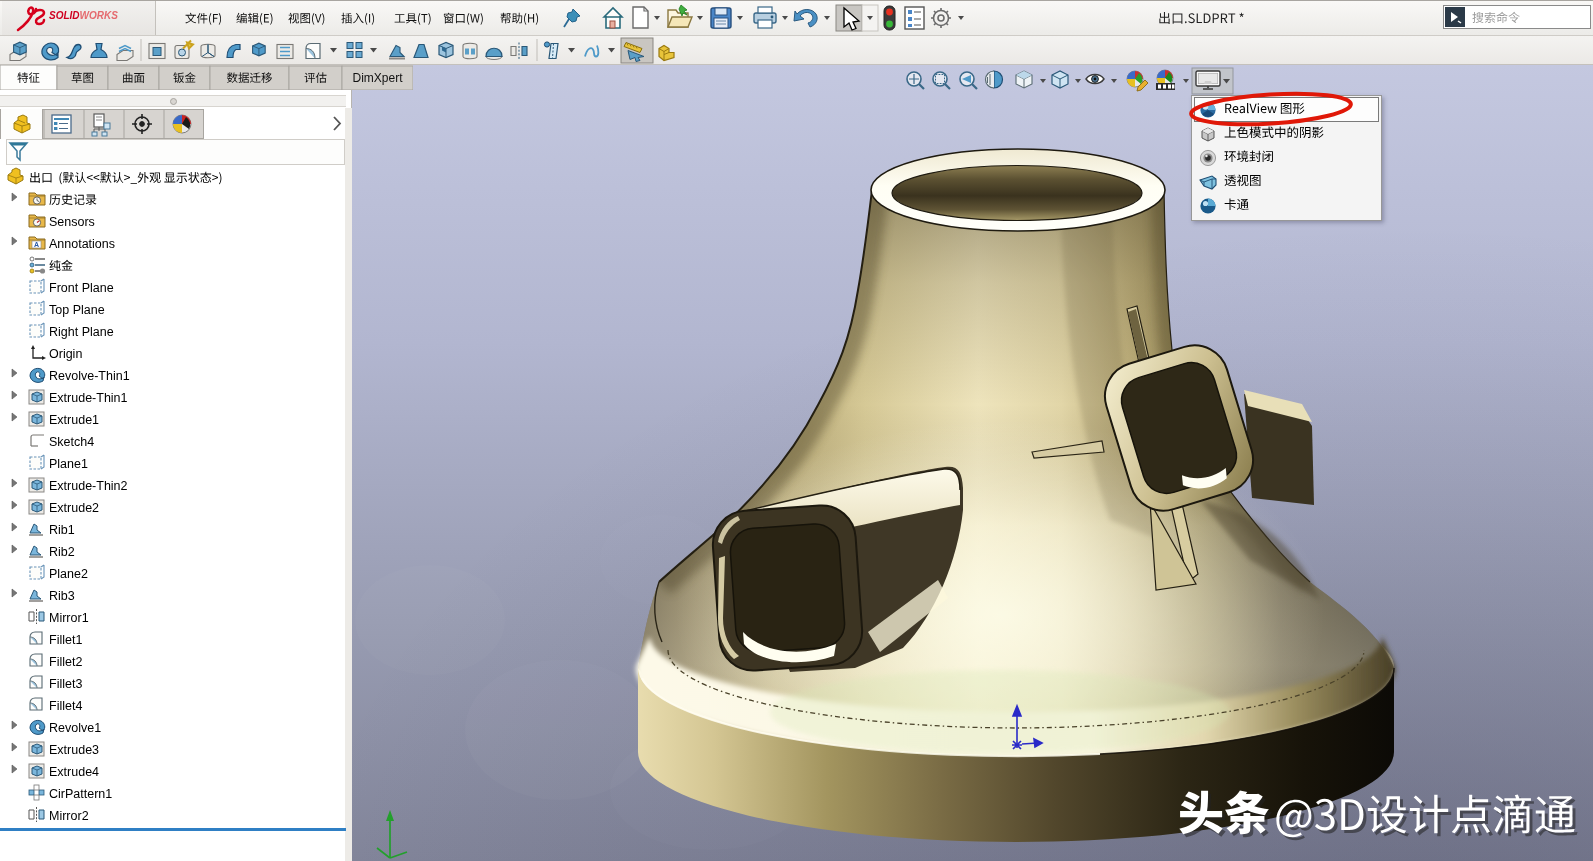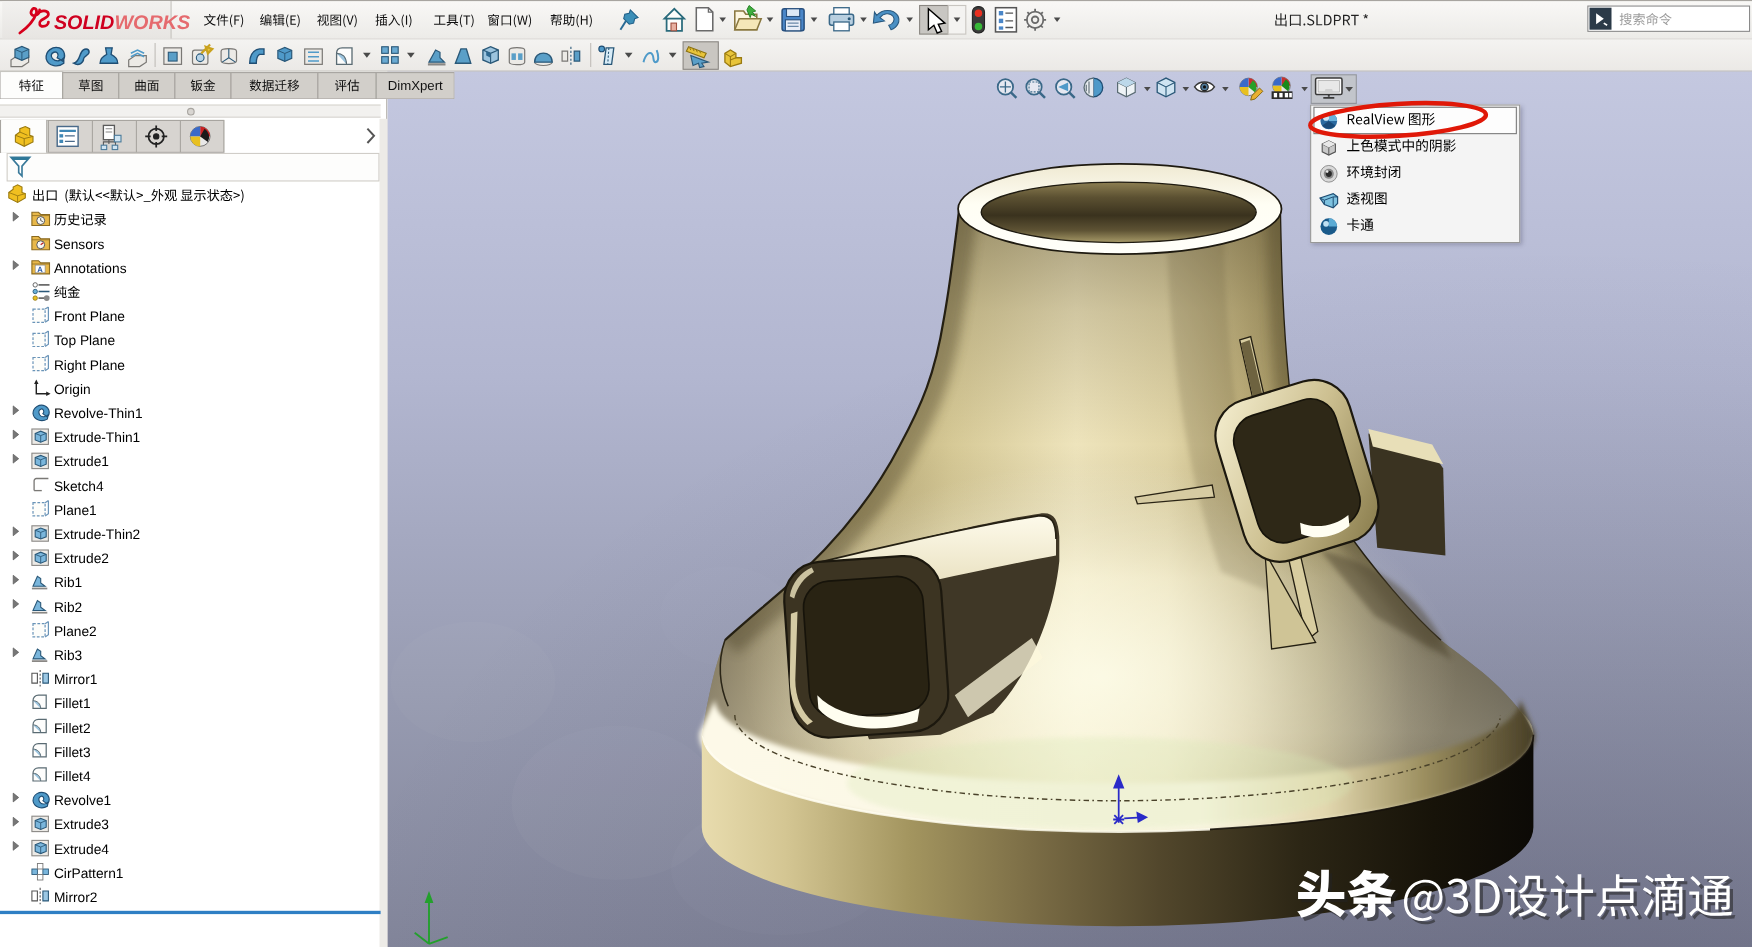--- a/index.html
+++ b/index.html
@@ -176,21 +176,21 @@
       </g>
 </svg>
 <div class="abs" style="left:0;top:0;width:1593px;height:36px;background:linear-gradient(#f9f8f6,#ecebe8);border-bottom:1px solid #cfccc7;border-top:1px solid #a8a5a0"></div>
 <div class="abs" style="left:2px;top:1px;width:154px;height:34px;background:linear-gradient(#f2f1ef,#e7e5e2);border-right:1px solid #c4c1bc"></div>
 <svg class="abs" style="left:16px;top:3px" width="32" height="30" viewBox="0 0 32 30">
 <g fill="none" stroke="#d6001c" stroke-linecap="round">
 <path d="M2,27 C9,22 15,15 17,9 C18,5 15,3 13,6 C11,9 13,12 16,11 C19,10 20,8 20,6" stroke-width="2.5"></path>
 <path d="M20,8 C24,6 28,7 28,10 C28,13 23,14 21,16 C19,18 20,21 23,21 C26,21 28,19 28,17" stroke-width="2.5"></path>
 </g>
     </svg>
-<div class="abs" style="left:49px;top:10px;font-family:'Liberation Sans';font-style:italic;font-weight:bold;font-size:18px;letter-spacing:0px"><span style="color:#cf0020">SOLID</span><span style="color:#e56a6e">WORKS</span></div>
+<div class="abs" style="left:49px;top:10px;font-family:'Liberation Sans';font-style:italic;font-weight:bold;font-size:10px;letter-spacing:0px"><span style="color:#cf0020">SOLID</span><span style="color:#e56a6e">WORKS</span></div>
 <svg class="abs" style="left:0;top:0" width="800" height="36" viewBox="0 0 800 36">
 <path transform="translate(185.0,22.5)" fill="#111" d="M4.8645 -9.4645C5.2095 -8.901 5.5775 -8.1305 5.7155 -7.659L6.67 -7.9695C6.5089999999999995 -8.441 6.1065 -9.1885 5.7615 -9.740499999999999ZM0.575 -7.636V-6.785H2.3689999999999998C3.0475 -5.037 3.956 -3.5305 5.1405 -2.3C3.8754999999999997 -1.242 2.323 -0.45999999999999996 0.414 0.0805C0.5865 0.2875 0.8624999999999999 0.69 0.9545 0.897C2.875 0.276 4.4735 -0.552 5.773 -1.679C7.0725 -0.529 8.6365 0.322 10.522499999999999 0.8395C10.672 0.598 10.924999999999999 0.22999999999999998 11.1205 0.046C9.2805 -0.414 7.7165 -1.2305 6.4399999999999995 -2.3115C7.6015 -3.496 8.487 -4.968 9.154 -6.785H10.971V-7.636ZM5.796 -2.9095C4.715 -4.002 3.864 -5.313 3.266 -6.785H8.176499999999999C7.6015 -5.2325 6.808 -3.956 5.796 -2.9095Z M15.1455 -3.9215V-3.082H18.445999999999998V0.9199999999999999H19.3085V-3.082H22.4595V-3.9215H19.3085V-6.463H21.9535V-7.3025H19.3085V-9.522H18.445999999999998V-7.3025H16.905C17.0545 -7.82 17.181 -8.372 17.296 -8.9125L16.468 -9.084999999999999C16.2035 -7.5785 15.720500000000001 -6.095 15.0535 -5.1405C15.2605 -5.037 15.628499999999999 -4.83 15.7895 -4.7035C16.1 -5.1865 16.3875 -5.796 16.628999999999998 -6.463H18.445999999999998V-3.9215ZM14.582 -9.613999999999999C13.961 -7.8774999999999995 12.949 -6.1525 11.868 -5.0255C12.0175 -4.83 12.2705 -4.3815 12.3625 -4.1745C12.7305 -4.5655 13.0755 -5.0255 13.4205 -5.52V0.897H14.2485V-6.8655C14.6855 -7.6705 15.0765 -8.5215 15.3985 -9.3725Z M25.7485 2.254 26.3925 1.9665C25.4035 0.3335 24.932 -1.6215 24.932 -3.5765C24.932 -5.52 25.4035 -7.4635 26.3925 -9.108L25.7485 -9.407C24.6905 -7.6819999999999995 24.058 -5.8305 24.058 -3.5765C24.058 -1.311 24.6905 0.5405 25.7485 2.254Z M28.0485 0.0H29.1065V-3.7835H32.3265V-4.6805H29.1065V-7.5325H32.9015V-8.429499999999999H28.0485Z M34.3735 2.254C35.4315 0.5405 36.064 -1.311 36.064 -3.5765C36.064 -5.8305 35.4315 -7.6819999999999995 34.3735 -9.407L33.717999999999996 -9.108C34.707 -7.4635 35.201499999999996 -5.52 35.201499999999996 -3.5765C35.201499999999996 -1.6215 34.707 0.3335 33.717999999999996 1.9665Z"></path>
 <path transform="translate(236.0,22.5)" fill="#111" d="M0.45999999999999996 -0.621 0.667 0.1725C1.6099999999999999 -0.207 2.8175 -0.7015 3.979 -1.1844999999999999L3.818 -1.8745C2.5645 -1.3915 1.311 -0.9085 0.45999999999999996 -0.621ZM0.7015 -4.8645C0.8624999999999999 -4.945 1.127 -5.0024999999999995 2.3575 -5.175C1.9204999999999999 -4.439 1.518 -3.8525 1.334 -3.634C1.0005 -3.197 0.759 -2.898 0.5175 -2.852C0.6095 -2.645 0.736 -2.254 0.782 -2.093C1.0005 -2.231 1.357 -2.346 3.8985 -2.9325C3.864 -3.1165 3.8295 -3.427 3.8409999999999997 -3.6454999999999997L1.9204999999999999 -3.243C2.737 -4.301 3.5305 -5.5889999999999995 4.186 -6.8655L3.4845 -7.268C3.289 -6.8195 3.0475 -6.3709999999999996 2.8175 -5.9455L1.5295 -5.8075C2.185 -6.8195 2.8289999999999997 -8.119 3.3005 -9.3725L2.4725 -9.66C2.0585 -8.2685 1.288 -6.7505 1.0465 -6.3709999999999996C0.8165 -5.9799999999999995 0.6325 -5.704 0.437 -5.6465C0.529 -5.4395 0.6555 -5.037 0.7015 -4.8645ZM7.176 -4.025V-2.323H6.2215V-4.025ZM7.7625 -4.025H8.579V-2.323H7.7625ZM5.5315 -4.7379999999999995V0.828H6.2215V-1.6445H7.176V0.5405H7.7625V-1.6445H8.579V0.529H9.1655V-1.6445H10.0165V0.0805C10.0165 0.161 9.982 0.184 9.9015 0.1955C9.821 0.1955 9.613999999999999 0.1955 9.361 0.184C9.453 0.368 9.5335 0.644 9.5565 0.8395C9.9705 0.8395 10.235 0.8165 10.442 0.713C10.649 0.598 10.695 0.40249999999999997 10.695 0.092V-4.7495L10.0165 -4.7379999999999995ZM9.1655 -4.025H10.0165V-2.323H9.1655ZM6.9575 -9.499C7.1415 -9.177 7.3255 -8.763 7.452 -8.418H4.761V-5.9225C4.761 -4.1514999999999995 4.6575 -1.5985 3.6109999999999998 0.2415C3.7835 0.322 4.14 0.575 4.278 0.7245C5.3475 -1.1385 5.543 -3.8525 5.5545 -5.727H10.58V-8.418H8.3835C8.2455 -8.7975 8.0155 -9.3265 7.7625 -9.729ZM5.5545 -7.6819999999999995H9.775V-6.4515H5.5545Z M17.8365 -8.6365H20.9185V-7.475H17.8365ZM17.043 -9.292V-6.8309999999999995H21.758V-9.292ZM12.4315 -3.818C12.5235 -3.91 12.868500000000001 -3.979 13.2595 -3.979H14.306000000000001V-2.323L11.96 -1.9204999999999999L12.144 -1.081L14.306000000000001 -1.518V0.874H15.099499999999999V-1.679L16.4105 -1.9435L16.3645 -2.691L15.099499999999999 -2.461V-3.979H16.1575V-4.761H15.099499999999999V-6.532H14.306000000000001V-4.761H13.202C13.524000000000001 -5.5545 13.846 -6.4975 14.122 -7.475H16.238V-8.302999999999999H14.3405C14.432500000000001 -8.693999999999999 14.5245 -9.0965 14.5935 -9.4875L13.754 -9.66C13.6965 -9.2115 13.6045 -8.7515 13.501 -8.302999999999999H12.0405V-7.475H13.3055C13.064 -6.555 12.8225 -5.796 12.7075 -5.5085C12.512 -5.0024999999999995 12.3625 -4.6345 12.167 -4.577C12.259 -4.37 12.3855 -3.979 12.4315 -3.818ZM20.872500000000002 -5.428V-4.439H17.939999999999998V-5.428ZM16.1 -0.874 16.238 -0.092 20.872500000000002 -0.45999999999999996V0.9199999999999999H21.677500000000002V-0.529L22.5285 -0.598L22.54 -1.3225L21.677500000000002 -1.265V-5.428H22.4595V-6.1525H16.3645V-5.428H17.1465V-0.943ZM20.872500000000002 -3.7835V-2.783H17.939999999999998V-3.7835ZM20.872500000000002 -2.1275V-1.2075L17.939999999999998 -0.989V-2.1275Z M25.7485 2.254 26.3925 1.9665C25.4035 0.3335 24.932 -1.6215 24.932 -3.5765C24.932 -5.52 25.4035 -7.4635 26.3925 -9.108L25.7485 -9.407C24.6905 -7.6819999999999995 24.058 -5.8305 24.058 -3.5765C24.058 -1.311 24.6905 0.5405 25.7485 2.254Z M28.0485 0.0H33.028V-0.9085H29.1065V-3.979H32.3035V-4.8875H29.1065V-7.5325H32.9015V-8.429499999999999H28.0485Z M34.799 2.254C35.857 0.5405 36.4895 -1.311 36.4895 -3.5765C36.4895 -5.8305 35.857 -7.6819999999999995 34.799 -9.407L34.143499999999996 -9.108C35.1325 -7.4635 35.626999999999995 -5.52 35.626999999999995 -3.5765C35.626999999999995 -1.6215 35.1325 0.3335 34.143499999999996 1.9665Z"></path>
 <path transform="translate(288.0,22.5)" fill="#111" d="M5.175 -9.0965V-2.9785H6.0145V-8.3375H9.568V-2.9785H10.4305V-9.0965ZM1.771 -9.246C2.185 -8.7975 2.6335 -8.165 2.8405 -7.7395L3.542 -8.1995C3.335 -8.602 2.875 -9.2 2.4265 -9.637ZM7.3255 -7.4635V-5.221C7.3255 -3.4154999999999998 6.9805 -1.219 4.071 0.2875C4.2435 0.4255 4.5195 0.7474999999999999 4.623 0.9315C6.348 0.023 7.2565 -1.2075 7.7165 -2.461V-0.22999999999999998C7.7165 0.5405 8.027 0.7474999999999999 8.809 0.7474999999999999H9.8555C10.856 0.7474999999999999 10.9825 0.276 11.0975 -1.5295C10.879 -1.587 10.5915 -1.702 10.373 -1.8745C10.327 -0.2185 10.269499999999999 0.092 9.866999999999999 0.092H8.9355C8.6135 0.092 8.5215 0.0 8.5215 -0.322V-3.174H7.935C8.1075 -3.8754999999999997 8.1535 -4.5655 8.1535 -5.1979999999999995V-7.4635ZM0.7245 -7.6819999999999995V-6.8885H3.5075C2.8405 -5.428 1.633 -3.9905 0.4485 -3.1854999999999998C0.575 -3.0244999999999997 0.782 -2.5875 0.851 -2.346C1.2994999999999999 -2.6795 1.748 -3.0935 2.185 -3.565V0.9085H3.0015V-4.048C3.404 -3.5305 3.8985 -2.875 4.1285 -2.5185L4.6805 -3.2085C4.462 -3.4615 3.657 -4.3815 3.2199999999999998 -4.853C3.772 -5.635 4.2435 -6.5089999999999995 4.5655 -7.406L4.1055 -7.7165L3.9445 -7.6819999999999995Z M15.8125 -3.2085C16.7325 -3.013 17.9055 -2.6105 18.549500000000002 -2.2885L18.906 -2.875C18.262 -3.174 17.1005 -3.5535 16.180500000000002 -3.7375ZM14.6625 -1.748C16.2495 -1.5525 18.239 -1.0925 19.343 -0.7015L19.7225 -1.3455C18.607 -1.7135 16.6175 -2.162 15.065 -2.3345ZM12.466 -9.154V0.9199999999999999H13.294V0.437H21.183V0.9199999999999999H22.0455V-9.154ZM13.294 -0.3335V-8.372H21.183V-0.3335ZM16.261 -8.142C15.686 -7.199 14.697 -6.302 13.708 -5.7155C13.892 -5.6005 14.190999999999999 -5.336 14.317499999999999 -5.1979999999999995C14.6625 -5.428 15.019 -5.704 15.375499999999999 -6.0145C15.720500000000001 -5.6465 16.146 -5.3015 16.606 -4.991C15.628499999999999 -4.531 14.5245 -4.186 13.501 -3.979C13.650500000000001 -3.818 13.8345 -3.4845 13.915 -3.2775C15.042 -3.542 16.2495 -3.9675 17.342 -4.554C18.2965 -4.0365 19.389 -3.6454999999999997 20.4815 -3.404C20.585 -3.6109999999999998 20.8035 -3.91 20.9645 -4.0595C19.9525 -4.2435 18.9405 -4.554 18.0435 -4.968C18.906 -5.5315 19.630499999999998 -6.187 20.113500000000002 -6.969L19.619 -7.2565L19.4925 -7.2219999999999995H16.514C16.6865 -7.4405 16.8475 -7.659 16.985500000000002 -7.889ZM15.847 -6.4745 15.9275 -6.555H18.906C18.492 -6.1065 17.939999999999998 -5.704 17.319 -5.3475C16.7325 -5.681 16.2265 -6.0605 15.847 -6.4745Z M25.7485 2.254 26.3925 1.9665C25.4035 0.3335 24.932 -1.6215 24.932 -3.5765C24.932 -5.52 25.4035 -7.4635 26.3925 -9.108L25.7485 -9.407C24.6905 -7.6819999999999995 24.058 -5.8305 24.058 -3.5765C24.058 -1.311 24.6905 0.5405 25.7485 2.254Z M29.5895 0.0H30.82L33.4995 -8.429499999999999H32.4185L31.061500000000002 -3.864C30.774 -2.875 30.567 -2.07 30.245 -1.081H30.199C29.8885 -2.07 29.67 -2.875 29.3825 -3.864L28.014 -8.429499999999999H26.898500000000002Z M34.638 2.254C35.696 0.5405 36.3285 -1.311 36.3285 -3.5765C36.3285 -5.8305 35.696 -7.6819999999999995 34.638 -9.407L33.982499999999995 -9.108C34.9715 -7.4635 35.465999999999994 -5.52 35.465999999999994 -3.5765C35.465999999999994 -1.6215 34.9715 0.3335 33.982499999999995 1.9665Z"></path>
 <path transform="translate(341.0,22.5)" fill="#111" d="M8.418 -2.7944999999999998V-2.0585H9.740499999999999V-0.437H7.9695V-6.164H10.924999999999999V-6.946H7.9695V-8.4065C8.855 -8.533 9.6945 -8.6825 10.3385 -8.8895L9.89 -9.5795C8.6595 -9.1885 6.417 -8.947 4.6114999999999995 -8.8435C4.7035 -8.6595 4.8069999999999995 -8.349 4.8415 -8.1535C5.5775 -8.176499999999999 6.3825 -8.234 7.176 -8.3145V-6.946H4.2205V-6.164H7.176V-0.437H5.3015V-2.047H6.6815V-2.783H5.3015V-4.1975C5.7844999999999995 -4.324 6.2905 -4.485 6.716 -4.6575L6.2905 -5.3705C5.842 -5.129 5.129 -4.876 4.5424999999999995 -4.7035V0.9085H5.3015V0.345H9.740499999999999V0.9315H10.534V-4.9795H8.4065V-4.232H9.740499999999999V-2.7944999999999998ZM1.8399999999999999 -9.66V-7.337H0.621V-6.532H1.8399999999999999V-3.9215L0.4255 -3.542L0.6325 -2.7025L1.8399999999999999 -3.0705V-0.092C1.8399999999999999 0.046 1.8054999999999999 0.0805 1.679 0.0805C1.564 0.0805 1.219 0.092 0.828 0.0805C0.943 0.3105 1.0465 0.667 1.081 0.874C1.679 0.874 2.07 0.851 2.3345 0.713C2.5875 0.5865 2.6795 0.345 2.6795 -0.092V-3.3235L3.933 -3.7145L3.8409999999999997 -4.4965L2.6795 -4.163V-6.532H3.7835V-7.337H2.6795V-9.66Z M14.8925 -8.6825C15.651499999999999 -8.1535 16.238 -7.5095 16.744 -6.7965C15.996500000000001 -3.519 14.559000000000001 -1.1844999999999999 11.9715 0.1495C12.2015 0.3105 12.604 0.667 12.765 0.8395C15.099499999999999 -0.5175 16.5715 -2.6335 17.4455 -5.6465C18.7105 -3.3235 19.527 -0.667 22.1605 0.8049999999999999C22.2065 0.529 22.436500000000002 0.069 22.586 -0.1725C18.7565 -2.461 19.1015 -6.785 15.4215 -9.4185Z M25.7485 2.254 26.3925 1.9665C25.4035 0.3335 24.932 -1.6215 24.932 -3.5765C24.932 -5.52 25.4035 -7.4635 26.3925 -9.108L25.7485 -9.407C24.6905 -7.6819999999999995 24.058 -5.8305 24.058 -3.5765C24.058 -1.311 24.6905 0.5405 25.7485 2.254Z M28.0485 0.0H29.1065V-8.429499999999999H28.0485Z M31.395 2.254C32.452999999999996 0.5405 33.085499999999996 -1.311 33.085499999999996 -3.5765C33.085499999999996 -5.8305 32.452999999999996 -7.6819999999999995 31.395 -9.407L30.7395 -9.108C31.7285 -7.4635 32.223 -5.52 32.223 -3.5765C32.223 -1.6215 31.7285 0.3335 30.7395 1.9665Z"></path>
 <path transform="translate(394.0,22.5)" fill="#111" d="M0.598 -0.828V0.0345H10.9365V-0.828H6.1985V-7.475H10.35V-8.3605H1.196V-7.475H5.244V-0.828Z M18.4575 -0.966C19.734 -0.368 21.067999999999998 0.368 21.872999999999998 0.9315L22.563000000000002 0.2875C21.700499999999998 -0.253 20.308999999999997 -0.989 19.0095 -1.5755ZM15.272 -1.5295C14.559000000000001 -0.9085 13.1215 -0.138 11.96 0.299C12.167 0.45999999999999996 12.4545 0.7474999999999999 12.5925 0.9315C13.754 0.45999999999999996 15.1685 -0.2875 16.0885 -1.012ZM13.938 -9.108V-2.4034999999999997H12.098V-1.6215H22.436500000000002V-2.4034999999999997H20.723V-9.108ZM14.766 -2.4034999999999997V-3.4499999999999997H19.860500000000002V-2.4034999999999997ZM14.766 -6.739H19.860500000000002V-5.7615H14.766ZM14.766 -7.406V-8.395H19.860500000000002V-7.406ZM14.766 -5.106H19.860500000000002V-4.1055H14.766Z M25.7485 2.254 26.3925 1.9665C25.4035 0.3335 24.932 -1.6215 24.932 -3.5765C24.932 -5.52 25.4035 -7.4635 26.3925 -9.108L25.7485 -9.407C24.6905 -7.6819999999999995 24.058 -5.8305 24.058 -3.5765C24.058 -1.311 24.6905 0.5405 25.7485 2.254Z M29.7965 0.0H30.866V-7.5325H33.419V-8.429499999999999H27.2435V-7.5325H29.7965Z M34.914 2.254C35.972 0.5405 36.6045 -1.311 36.6045 -3.5765C36.6045 -5.8305 35.972 -7.6819999999999995 34.914 -9.407L34.2585 -9.108C35.2475 -7.4635 35.742000000000004 -5.52 35.742000000000004 -3.5765C35.742000000000004 -1.6215 35.2475 0.3335 34.2585 1.9665Z"></path>
 <path transform="translate(443.0,22.5)" fill="#111" d="M4.2665 -7.7395C3.3695 -7.0264999999999995 2.093 -6.4515 0.989 -6.141L1.4375 -5.474C2.645 -5.842 3.933 -6.532 4.899 -7.3255ZM6.624 -7.2565C7.8084999999999996 -6.7505 9.315 -5.934 10.051 -5.3934999999999995L10.6145 -5.957C9.821 -6.5089999999999995 8.302999999999999 -7.268 7.153 -7.7509999999999994ZM4.968 -6.5895C4.7955 -6.2444999999999995 4.4965 -5.7844999999999995 4.2205 -5.4165H1.886V0.943H2.7485V0.45999999999999996H8.8435V0.874H9.740499999999999V-5.4165H5.129C5.382 -5.7155 5.6465 -6.0605 5.8765 -6.4055ZM2.7485 -0.1955V-4.761H8.8435V-0.1955ZM4.1975 -2.5185C4.6575 -2.3345 5.152 -2.1045 5.635 -1.863C4.9105 -1.426 4.048 -1.1155 3.1854999999999998 -0.943C3.3235 -0.7935 3.4845 -0.552 3.565 -0.3795C4.531 -0.621 5.474 -0.989 6.279 -1.5295C6.877 -1.196 7.406 -0.8624999999999999 7.7625 -0.5865L8.211 -1.081C7.866 -1.3455 7.3715 -1.6445 6.8309999999999995 -1.9435C7.3715 -2.4034999999999997 7.8084999999999996 -2.967 8.1075 -3.657L7.6475 -3.8754999999999997L7.521 -3.8525H4.9105C5.0255 -4.048 5.129 -4.2435 5.221 -4.439L4.5424999999999995 -4.5424999999999995C4.2895 -3.979 3.818 -3.312 3.151 -2.806C3.312 -2.7255 3.542 -2.53 3.6685 -2.392C4.002 -2.668 4.2895 -2.9785 4.531 -3.289H7.1645C6.923 -2.898 6.5895 -2.553 6.21 -2.254C5.681 -2.5185 5.129 -2.76 4.623 -2.9555ZM4.899 -9.499C5.037 -9.2575 5.175 -8.958499999999999 5.3015 -8.6825H0.8855V-6.8655H1.748V-7.9925H9.706V-6.9115H10.603V-8.6825H6.3365C6.187 -9.016 5.9799999999999995 -9.407 5.796 -9.7175Z M12.9605 -8.4525V0.6325H13.8575V-0.345H20.654V0.5865H21.573999999999998V-8.4525ZM13.8575 -1.2305V-7.59H20.654V-1.2305Z M25.7485 2.254 26.3925 1.9665C25.4035 0.3335 24.932 -1.6215 24.932 -3.5765C24.932 -5.52 25.4035 -7.4635 26.3925 -9.108L25.7485 -9.407C24.6905 -7.6819999999999995 24.058 -5.8305 24.058 -3.5765C24.058 -1.311 24.6905 0.5405 25.7485 2.254Z M28.9685 0.0H30.2335L31.487000000000002 -5.083C31.625 -5.75 31.786 -6.3595 31.9125 -7.0035H31.9585C32.0965 -6.3595 32.223 -5.75 32.3725 -5.083L33.649 0.0H34.937L36.673500000000004 -8.429499999999999H35.661500000000004L34.753 -3.8409999999999997C34.6035 -2.9325 34.4425 -2.024 34.293 -1.104H34.224000000000004C34.017 -2.024 33.833 -2.944 33.626 -3.8409999999999997L32.453 -8.429499999999999H31.4755L30.314 -3.8409999999999997C30.107 -2.9325 29.9 -2.024 29.716 -1.104H29.67C29.497500000000002 -2.024 29.3365 -2.9325 29.164 -3.8409999999999997L28.2785 -8.429499999999999H27.186Z M38.1225 2.254C39.1805 0.5405 39.813 -1.311 39.813 -3.5765C39.813 -5.8305 39.1805 -7.6819999999999995 38.1225 -9.407L37.467 -9.108C38.456 -7.4635 38.950500000000005 -5.52 38.950500000000005 -3.5765C38.950500000000005 -1.6215 38.456 0.3335 37.467 1.9665Z"></path>
 <path transform="translate(500.0,22.5)" fill="#111" d="M3.151 -9.66V-8.7515H0.759V-8.05H3.151V-7.2105H1.0005V-6.532H3.151V-6.256C3.151 -6.072 3.128 -5.865 3.059 -5.635H0.575V-4.9334999999999996H2.7255C2.3689999999999998 -4.416 1.771 -3.91 0.7935 -3.5765C0.989 -3.4154999999999998 1.265 -3.1395 1.403 -2.9555C2.6565 -3.4499999999999997 3.3465 -4.209 3.703 -4.9334999999999996H6.21V-5.635H3.956C4.002 -5.865 4.025 -6.072 4.025 -6.256V-6.532H5.8995V-7.2105H4.025V-8.05H6.141V-8.7515H4.025V-9.66ZM6.716 -9.177V-3.4845H7.544V-8.429499999999999H9.5105C9.2 -7.935 8.8205 -7.359999999999999 8.441 -6.854C9.453 -6.2905 9.8325 -5.773 9.8325 -5.359C9.8325 -5.1175 9.752 -4.9565 9.545 -4.8645C9.407 -4.8185 9.2345 -4.784 9.062 -4.7725C8.7285 -4.7495 8.3145 -4.761 7.82 -4.8069999999999995C7.958 -4.6114999999999995 8.073 -4.301 8.096 -4.0825C8.5445 -4.0365 9.039 -4.048 9.43 -4.0825C9.66 -4.1055 9.9245 -4.1745 10.12 -4.2665C10.4995 -4.4735 10.695 -4.7955 10.6835 -5.3015C10.6835 -5.819 10.35 -6.3709999999999996 9.361 -6.9805C9.844 -7.555499999999999 10.35 -8.257 10.786999999999999 -8.855L10.189 -9.2115L10.0395 -9.177ZM1.7249999999999999 -3.013V0.299H2.5989999999999998V-2.231H5.267V0.897H6.164V-2.231H9.0735V-0.667C9.0735 -0.5175 9.0275 -0.4715 8.832 -0.45999999999999996C8.648 -0.45999999999999996 7.9695 -0.45999999999999996 7.2335 -0.4715C7.3485 -0.2645 7.4864999999999995 0.046 7.5325 0.276C8.4985 0.276 9.108 0.276 9.475999999999999 0.1495C9.844 0.023 9.959 -0.2185 9.959 -0.644V-3.013H6.164V-3.9215H5.267V-3.013Z M18.7795 -9.66C18.7795 -8.7745 18.7795 -7.889 18.7565 -7.0495H16.859V-6.233H18.722C18.561 -3.4499999999999997 17.9745 -1.0695 15.7665 0.299C15.9735 0.4485 16.261 0.736 16.399 0.943C18.745 -0.598 19.377499999999998 -3.2085 19.55 -6.233H21.344C21.240499999999997 -2.024 21.125500000000002 -0.483 20.8265 -0.1265C20.723 0.0115 20.5965 0.046 20.389499999999998 0.046C20.148 0.046 19.55 0.0345 18.8945 -0.0115C19.044 0.2185 19.136 0.575 19.159 0.8165C19.7685 0.851 20.389499999999998 0.8624999999999999 20.746000000000002 0.828C21.113999999999997 0.7935 21.3555 0.69 21.573999999999998 0.3795C21.9535 -0.11499999999999999 22.0685 -1.7595 22.183500000000002 -6.624C22.183500000000002 -6.7275 22.183500000000002 -7.0495 22.183500000000002 -7.0495H19.5845C19.619 -7.9005 19.619 -8.7745 19.619 -9.66ZM11.891 -1.0925 12.052 -0.207C13.432 -0.529 15.364 -0.9775 17.181 -1.403L17.112000000000002 -2.185L16.4795 -2.047V-9.0965H12.719V-1.2535ZM13.501 -1.4144999999999999V-3.3925H15.663V-1.863ZM13.501 -5.8534999999999995H15.663V-4.163H13.501ZM13.501 -6.624V-8.3145H15.663V-6.624Z M25.7485 2.254 26.3925 1.9665C25.4035 0.3335 24.932 -1.6215 24.932 -3.5765C24.932 -5.52 25.4035 -7.4635 26.3925 -9.108L25.7485 -9.407C24.6905 -7.6819999999999995 24.058 -5.8305 24.058 -3.5765C24.058 -1.311 24.6905 0.5405 25.7485 2.254Z M28.0485 0.0H29.1065V-3.979H33.039500000000004V0.0H34.109V-8.429499999999999H33.039500000000004V-4.899H29.1065V-8.429499999999999H28.0485Z M36.3975 2.254C37.4555 0.5405 38.088 -1.311 38.088 -3.5765C38.088 -5.8305 37.4555 -7.6819999999999995 36.3975 -9.407L35.742 -9.108C36.731 -7.4635 37.2255 -5.52 37.2255 -3.5765C37.2255 -1.6215 36.731 0.3335 35.742 1.9665Z"></path>
 </svg>
 <svg class="abs" style="left:563px;top:7px" width="20" height="22" viewBox="0 0 20 22">

